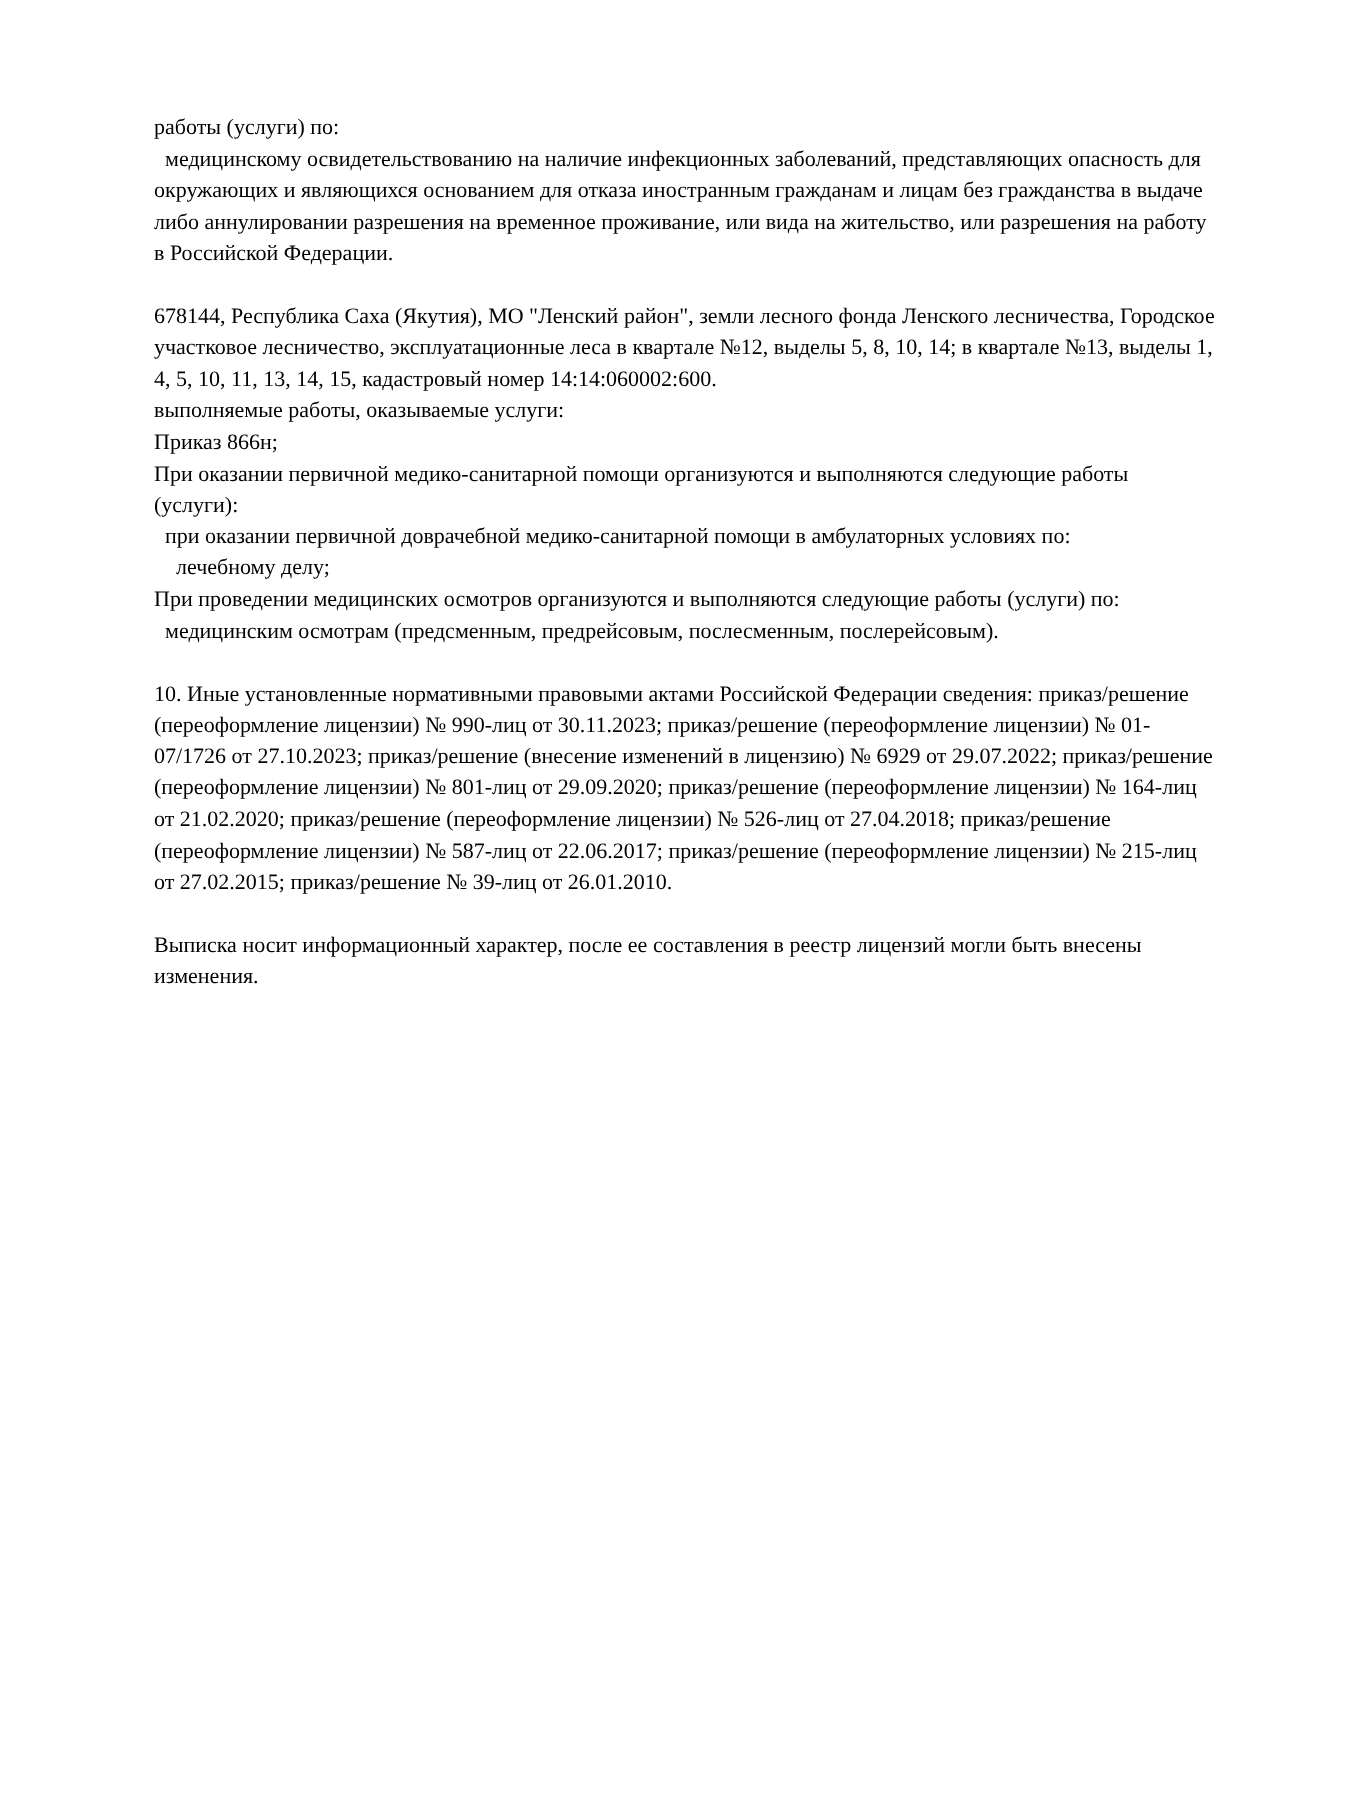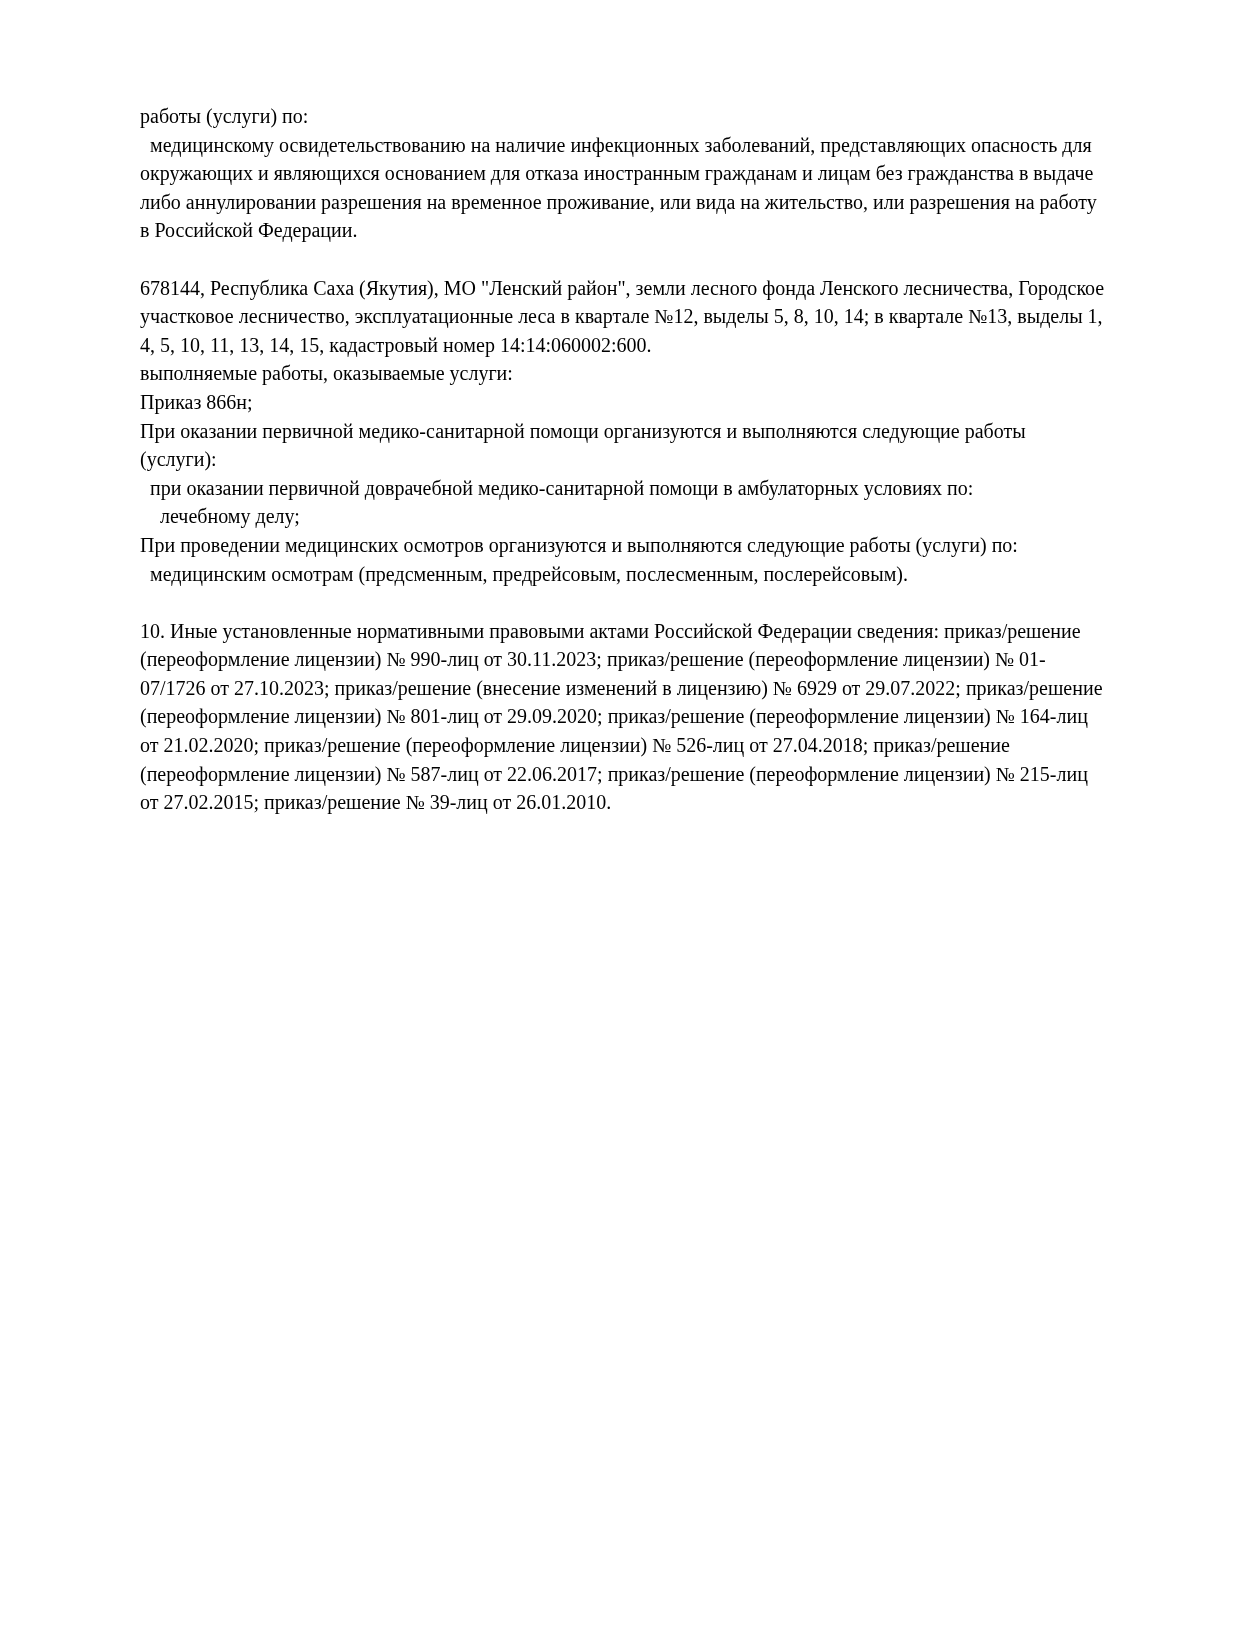--- a/index.html
+++ b/index.html
@@ -76,20 +76,21 @@
   медицинскому освидетельствованию на наличие инфекционных заболеваний, представляющих опасность для окружающих и являющихся основанием для отказа иностранным гражданам и лицам без гражданства в выдаче либо аннулировании разрешения на временное проживание, или вида на жительство, или разрешения на работу в Российской Федерации.</p>
     <p>678144, Республика Саха (Якутия), МО "Ленский район", земли лесного фонда Ленского лесничества, Городское участковое лесничество, эксплуатационные леса в квартале №12, выделы 5, 8, 10, 14; в квартале №13, выделы 1, 4, 5, 10, 11, 13, 14, 15, кадастровый номер 14:14:060002:600.
 выполняемые работы, оказываемые услуги:
 Приказ 866н;
 При оказании первичной медико-санитарной помощи организуются и выполняются следующие работы (услуги):
   при оказании первичной доврачебной медико-санитарной помощи в амбулаторных условиях по:
     лечебному делу;
 При проведении медицинских осмотров организуются и выполняются следующие работы (услуги) по:
   медицинским осмотрам (предсменным, предрейсовым, послесменным, послерейсовым).</p>
     <p>10. Иные установленные нормативными правовыми актами Российской Федерации сведения: приказ/решение (переоформление лицензии) № 990-лиц от 30.11.2023; приказ/решение (переоформление лицензии) № 01-07/1726 от 27.10.2023; приказ/решение (внесение изменений в лицензию) № 6929 от 29.07.2022; приказ/решение (переоформление лицензии) № 801-лиц от 29.09.2020; приказ/решение (переоформление лицензии) № 164-лиц от 21.02.2020; приказ/решение (переоформление лицензии) № 526-лиц от 27.04.2018; приказ/решение (переоформление лицензии) № 587-лиц от 22.06.2017; приказ/решение (переоформление лицензии) № 215-лиц от 27.02.2015; приказ/решение № 39-лиц от 26.01.2010.</p>
+    <p>Выписка носит информационный характер, после ее составления в реестр лицензий могли быть внесены изменения.</p>
   </div>
 
   <div class="stamp">
     <div class="stamp-top">
       <span class="stamp-emblem">
         <svg width="58" height="78" viewBox="0 0 58 78" aria-hidden="true">
           <g fill="none" stroke="#2b2b2b" stroke-width="1.6" stroke-linecap="round" stroke-linejoin="round">
             <path d="M29 6 v-4 M27 4 h4"></path>
             <circle cx="29" cy="9" r="2.5"></circle>
             <path d="M29 22 C27 14 21 11 17 13 C14 15 16 20 23 22"></path>

